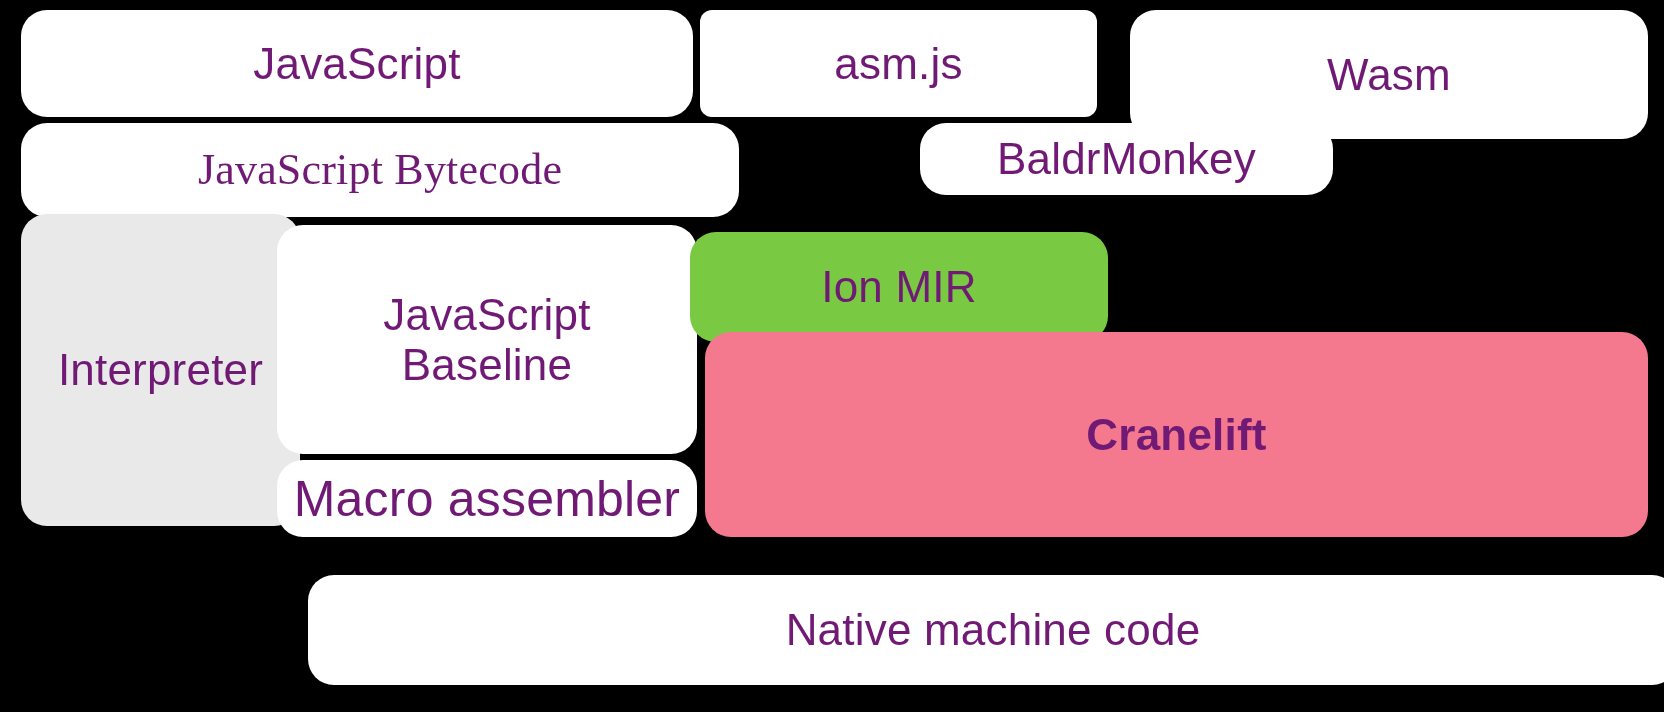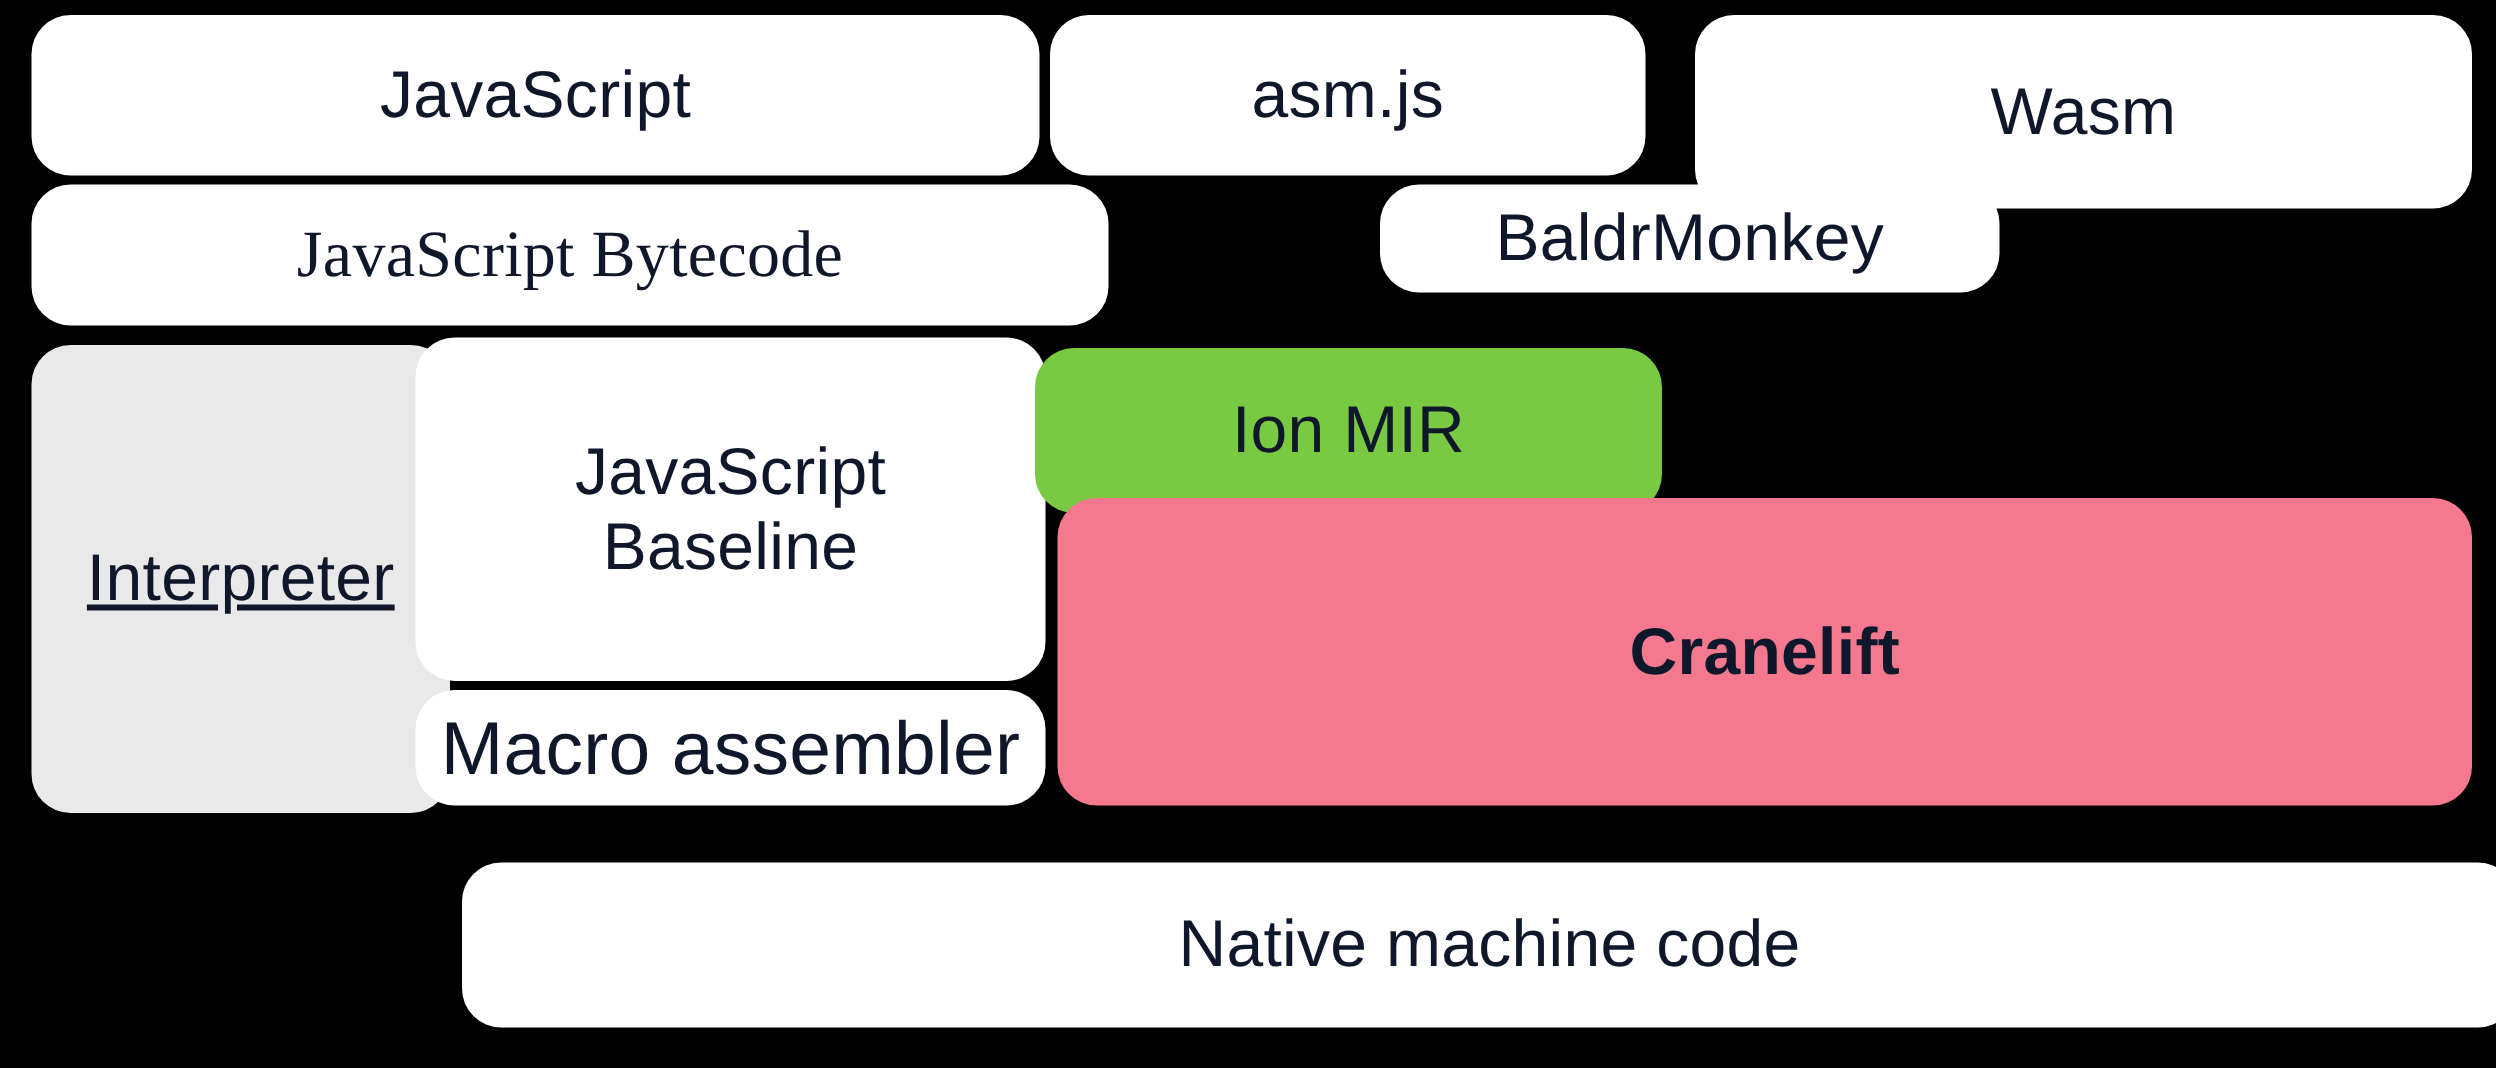--- a/index.html
+++ b/index.html
@@ -17,45 +17,45 @@
     background: #000000;
     overflow: hidden;
   }
   .node {
     position: absolute;
     box-sizing: border-box;
     display: flex;
     align-items: center;
     justify-content: center;
     text-align: center;
-    color: #0f172a;
+    color: #701a75;
     background: #ffffff;
     border-radius: 26px;
     font-size: 44px;
     line-height: 1.12;
     font-weight: 400;
     letter-spacing: 0.2px;
     white-space: pre-line;
     padding: 0 10px;
   }
   .node.gray   { background: #e9e9e9; }
   .node.green  { background: #7ac943; }
   .node.pink   { background: #f4798e; font-weight: bold; }
 
   
   #n-javascript       { left: 21px;   top: 10px;  width: 672px; height: 107px; }
-  #n-asmjs            { left: 700px;  top: 10px;  width: 397px; height: 107px; }
+  #n-asmjs            { left: 700px;  top: 10px;  width: 397px; height: 107px; border-radius: 12px; }
   #n-wasm             { left: 1130px; top: 10px;  width: 518px; height: 129px; }
 
   
   #n-js-bytecode      { left: 21px;   top: 123px; width: 718px; height: 94px; font-family: Liberation Serif, serif; }
   #n-baldrmonkey      { left: 920px;  top: 123px; width: 413px; height: 72px; }
 
   
-  #n-interpreter      { left: 21px;   top: 230px; width: 279px; height: 312px; text-decoration: underline; }
+  #n-interpreter      { left: 21px;   top: 214px; width: 279px; height: 312px; }
   #n-js-baseline      { left: 277px;  top: 225px; width: 420px; height: 229px; }
   #n-macro-assembler  { left: 277px;  top: 460px; width: 420px; height: 77px;  font-size: 50px; }
   #n-ion-mir          { left: 690px;  top: 232px; width: 418px; height: 110px; }
   #n-cranelift        { left: 705px;  top: 332px; width: 943px; height: 205px; }
 
   
   #n-native-code      { left: 278px;  top: 575px; width: 1370px; height: 110px; margin-left: 30px; }
 </style>
 </head>
 <body>

